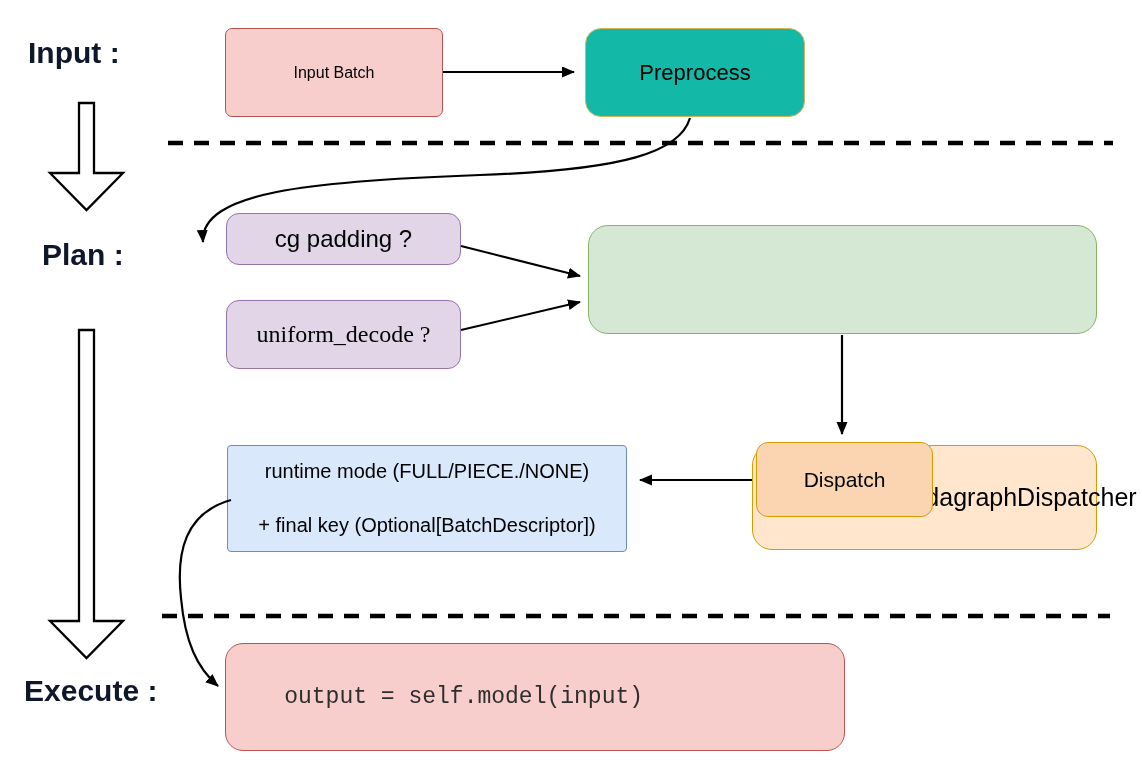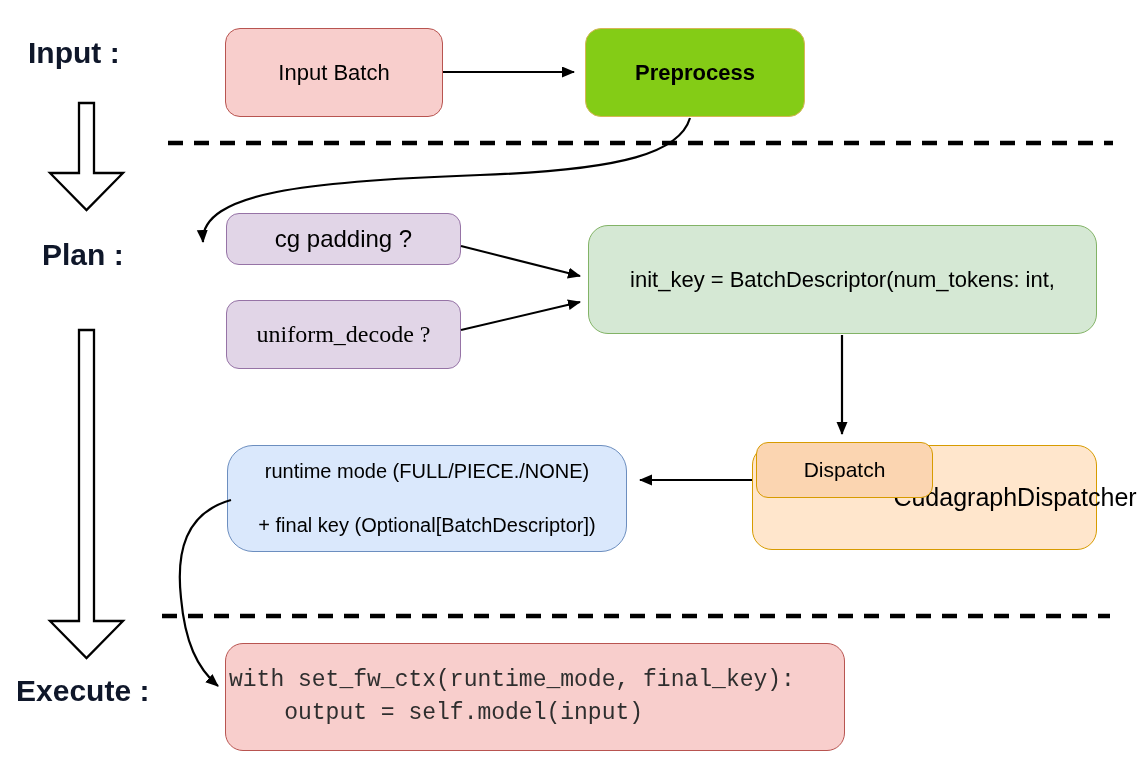--- a/index.html
+++ b/index.html
@@ -21,49 +21,49 @@
   .section-label{
     position:absolute;
     font-weight:bold;
     font-size:30px;
     color:#0f172a;
     z-index:2;
     white-space:nowrap;
   }
   #label-input{left:28px;top:36px;}
   #label-plan{left:42px;top:238px;}
-  #label-execute{left:16px;top:674px;text-align:right;}
+  #label-execute{left:24px;top:674px;text-align:right;}
 
   .box{
     position:absolute;
     box-sizing:border-box;
     border:1.6px solid #000;
     display:flex;
     flex-direction:column;
     align-items:center;
     justify-content:center;
     text-align:center;
     color:#000;
     z-index:1;
   }
   .box .bline{display:block;}
 
-  #box-input-batch{left:225px;top:28px;width:218px;height:89px;border-radius:15px;font-size:22px;}
+  #box-input-batch{left:225px;top:28px;width:218px;height:89px;border-radius:7px;font-size:16px;}
   #box-preprocess {left:585px;top:28px;width:220px;height:89px;border-radius:16px;font-size:22px;}
   #box-cg-padding {left:226px;top:213px;width:235px;height:52px;border-radius:13px;font-size:24px;}
   #box-uniform-decode{left:226px;top:300px;width:235px;height:69px;border-radius:13px;font-size:24px;}
   #box-init-key{left:588px;top:225px;width:509px;height:109px;border-radius:20px;font-size:22px;line-height:32px;}
   #box-cudagraph{left:752px;top:445px;width:345px;height:105px;border-radius:20px;}
   .cud-text{
     position:absolute;left:181px;top:0;width:162px;height:100%;
     display:flex;flex-direction:row;justify-content:center;align-items:center;
     font-size:25px;line-height:33px;color:#000;
   }
-  #box-dispatch{left:756px;top:442px;width:177px;height:56px;border-radius:12px;font-size:21px;z-index:2;}
-  #box-runtime{left:227px;top:445px;width:400px;height:107px;border-radius:26px;font-size:20px;line-height:31px;gap:23px;}
+  #box-dispatch{left:756px;top:442px;width:177px;height:75px;border-radius:12px;font-size:21px;z-index:2;}
+  #box-runtime{left:227px;top:445px;width:400px;height:107px;border-radius:4px;font-size:20px;line-height:31px;gap:23px;}
   #box-execute-code{
     left:225px;top:643px;width:620px;height:108px;border-radius:18px;
     align-items:flex-start;justify-content:center;
     font-family:"Liberation Mono","DejaVu Sans Mono",monospace;
     font-size:23px;line-height:33px;color:#2e2e2e;
     padding-left:3px;text-align:left;
   }
   .code-line{white-space:pre;display:block;}
 </style>
 </head>
@@ -94,50 +94,48 @@
   </svg>
 
   <div class="section-label" id="label-input">Input :</div>
   <div class="section-label" id="label-plan">Plan :</div>
   <div class="section-label" id="label-execute">Execute :</div>
 
   <div class="box" id="box-input-batch" style="background-color: rgb(248, 206, 204); border-color: rgb(184, 84, 80);">
     <span class="bline">Input Batch</span>
   </div>
 
-  <div class="box" id="box-preprocess" style="background-color: #84cc16; border-color: rgb(214, 182, 86); font-weight: bold;">
+  <div class="box" id="box-preprocess" style="background-color: #14b8a6; border-color: rgb(214, 182, 86);">
     <span class="bline">Preprocess</span>
   </div>
 
   <div class="box" id="box-cg-padding" style="background-color: rgb(225, 213, 231); border-color: rgb(150, 115, 166);">
     <span class="bline">cg padding ?</span>
   </div>
 
   <div class="box" id="box-uniform-decode" style="background-color: rgb(225, 213, 231); border-color: rgb(150, 115, 166); font-family: Liberation Serif, serif;">
     <span class="bline">uniform_decode ?</span>
   </div>
 
   <div class="box" id="box-init-key" style="background-color: rgb(213, 232, 212); border-color: rgb(130, 179, 102);">
-    <span class="bline">init_key = BatchDescriptor(num_tokens: int,</span>
   </div>
 
   <div class="box" id="box-cudagraph" style="background-color: rgb(255, 230, 204); border-color: rgb(215, 155, 0);">
     <div class="cud-text">
       <span class="bline">Cudagraph</span>
       <span class="bline">Dispatcher</span>
     </div>
   </div>
 
   <div class="box" id="box-dispatch" style="background-color: rgb(251, 213, 177); border-color: rgb(215, 155, 0);">
     <span class="bline">Dispatch</span>
   </div>
 
   <div class="box" id="box-runtime" style="background-color: rgb(218, 232, 252); border-color: rgb(108, 142, 191);">
     <span class="bline">runtime mode (FULL/PIECE./NONE)</span>
     <span class="bline">+ final key (Optional[BatchDescriptor])</span>
   </div>
 
   <div class="box" id="box-execute-code" style="background-color: rgb(248, 206, 204); border-color: rgb(184, 84, 80);">
-    <span class="code-line">with set_fw_ctx(runtime_mode, final_key):</span>
     <span class="code-line">    output = self.model(input)</span>
   </div>
 
 </div>
 
 </body></html>

